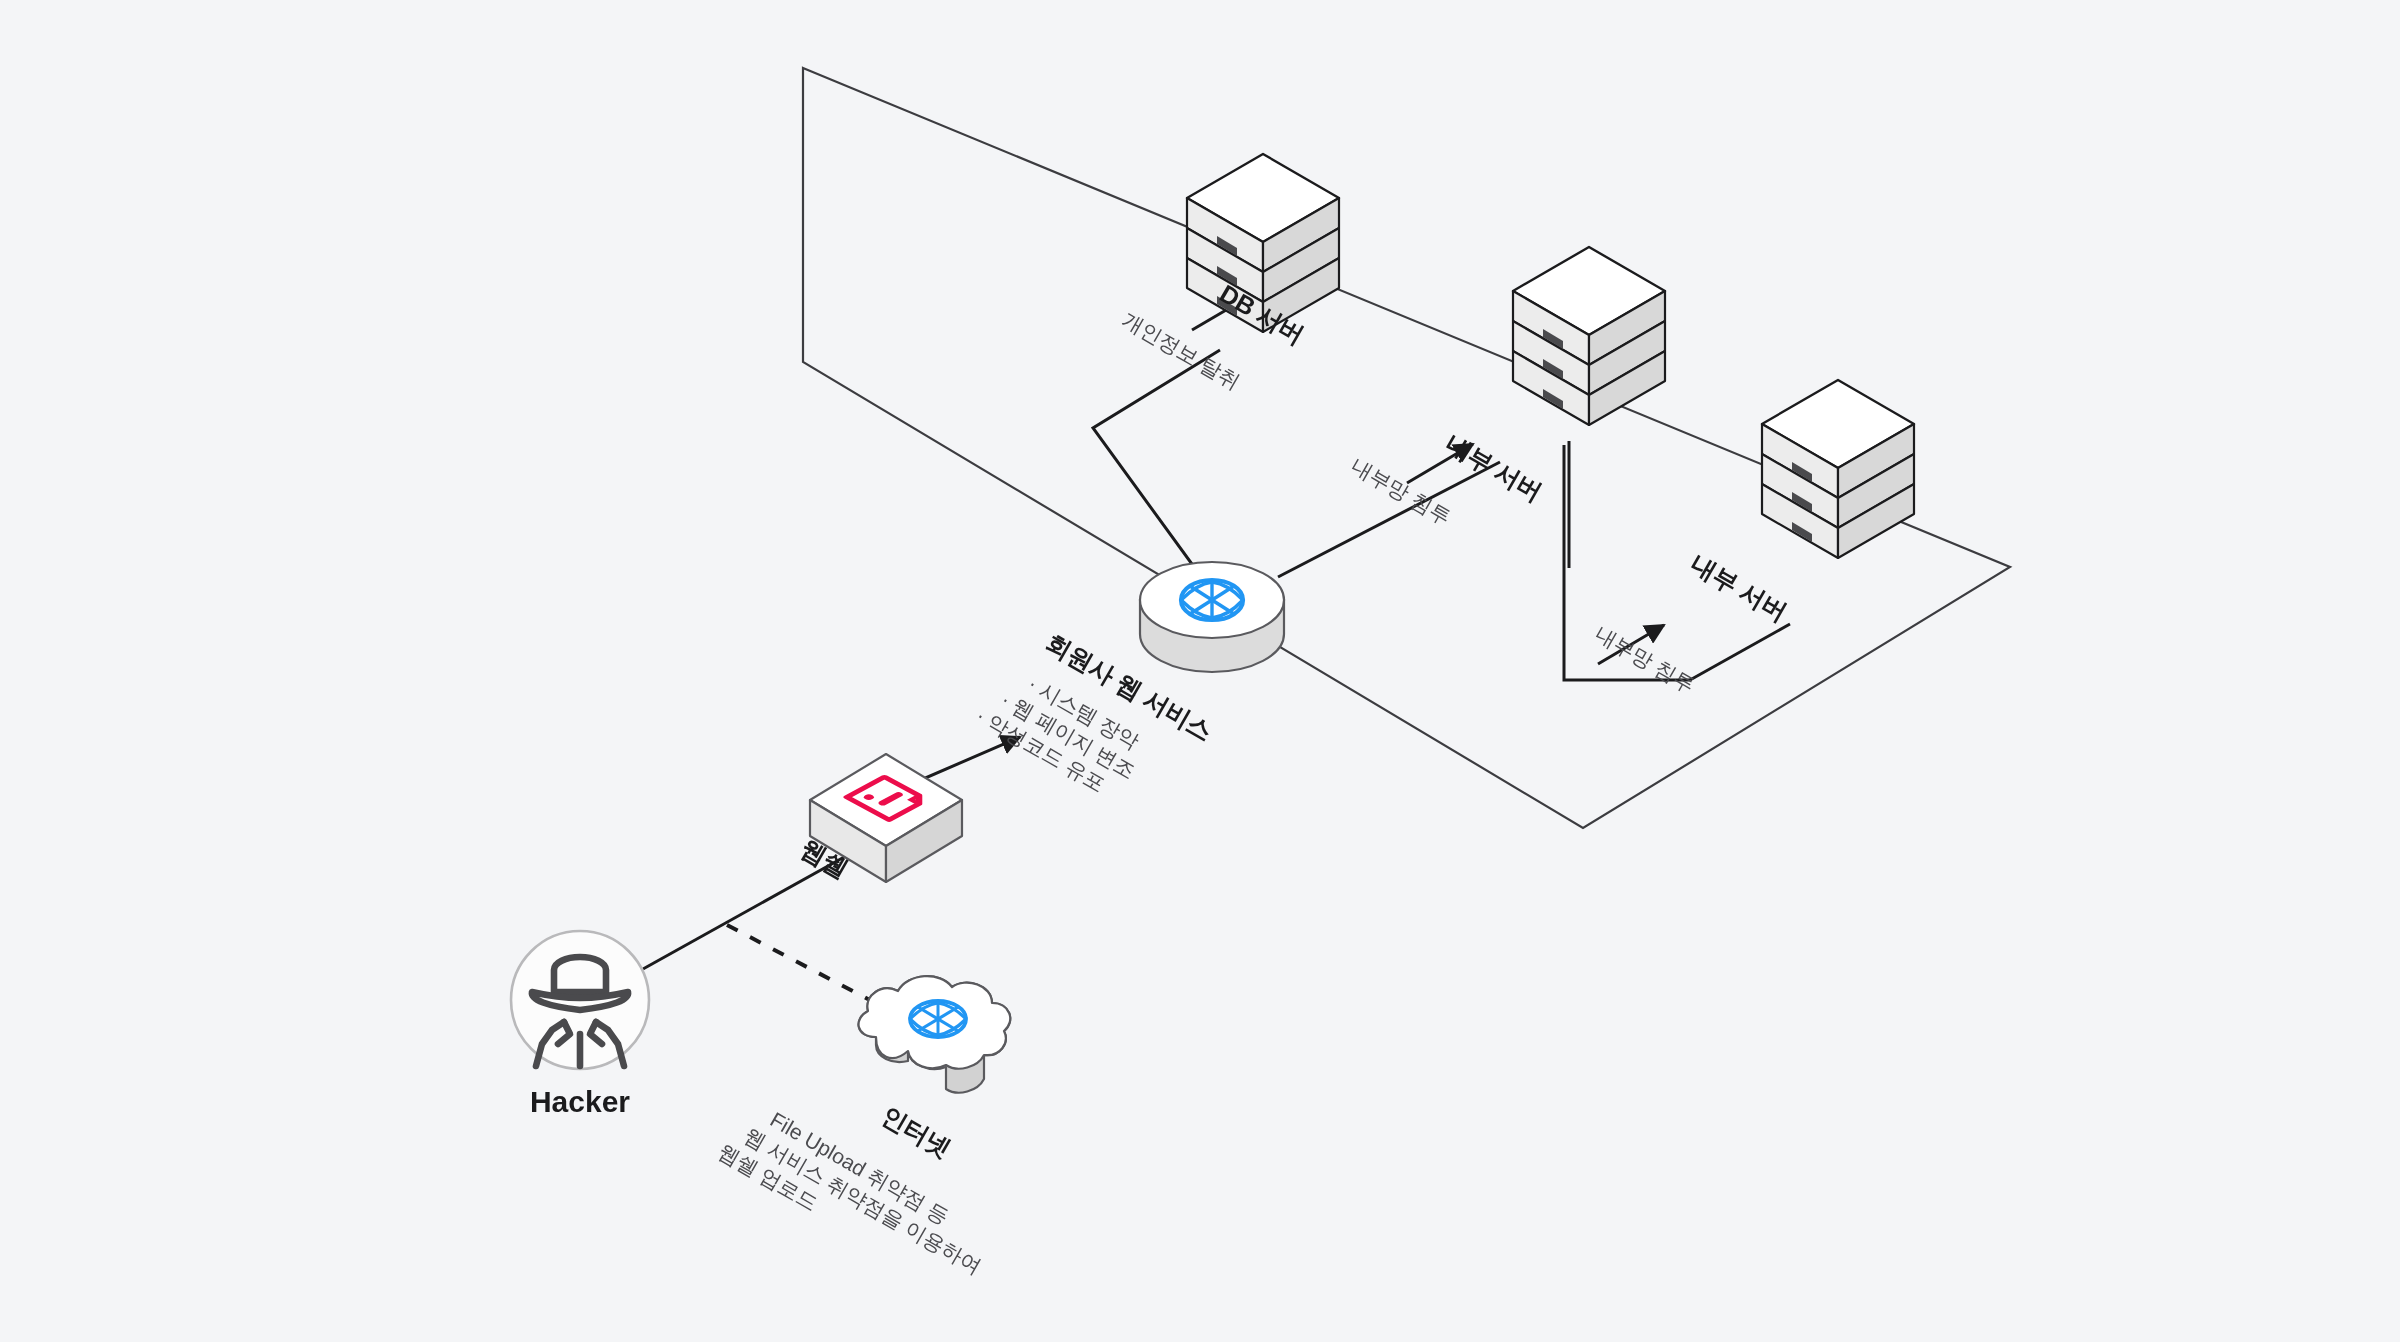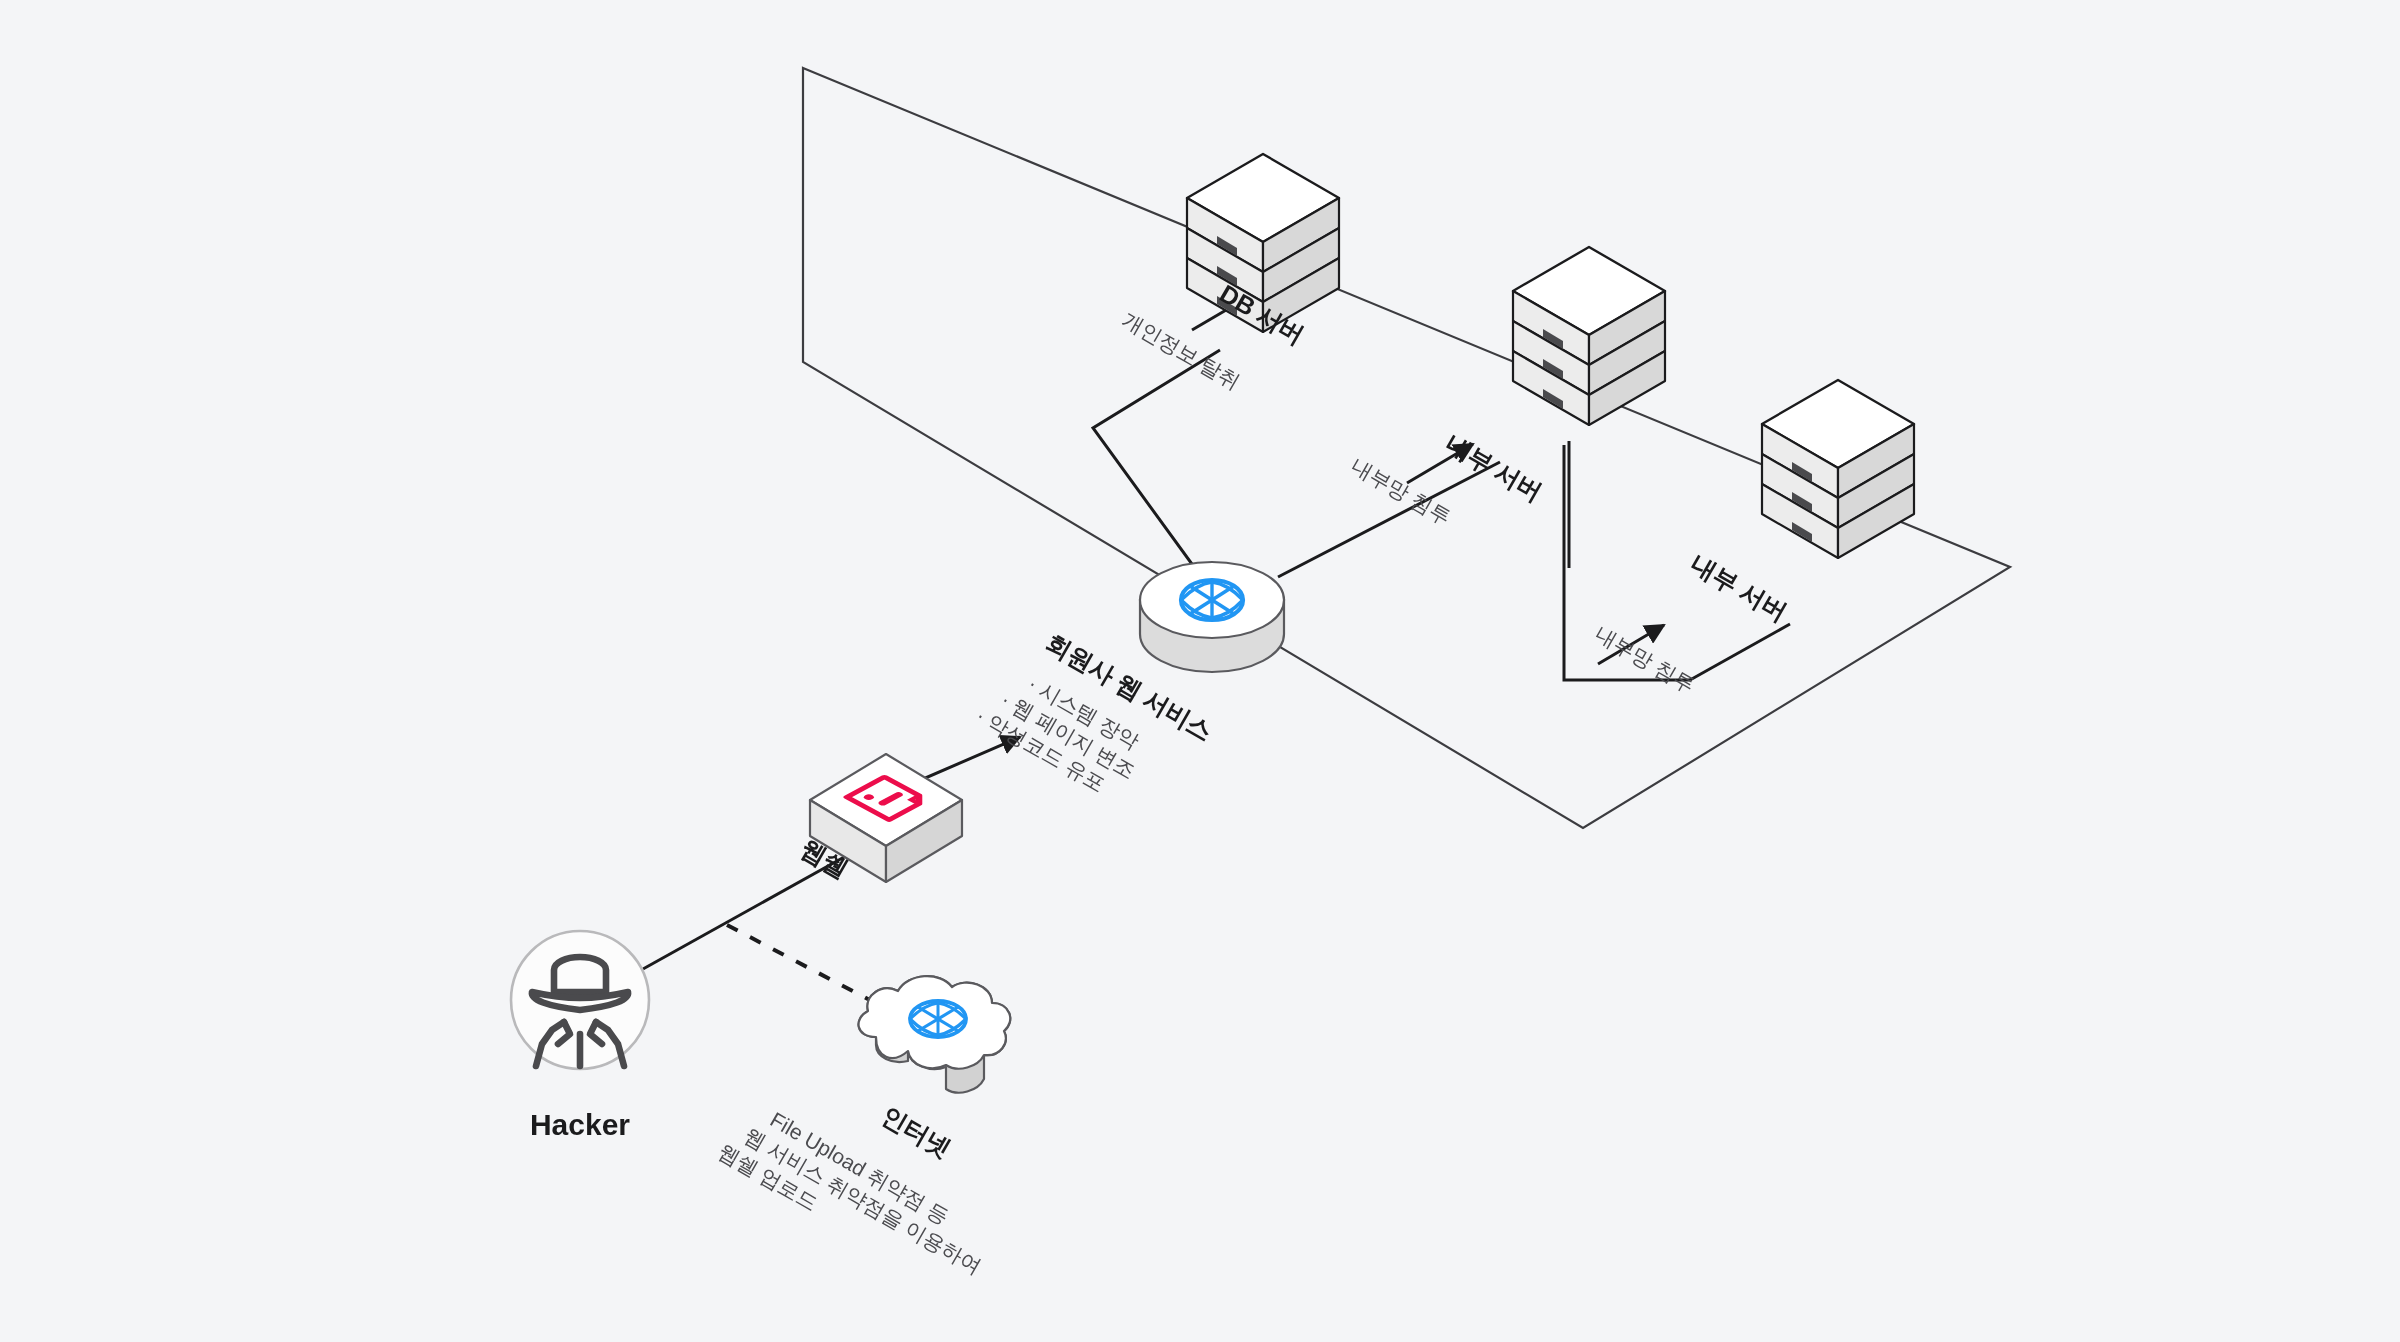--- a/index.html
+++ b/index.html
@@ -49,21 +49,20 @@
     color: #4b4b4f;
   }
   .flat-label {
     position: absolute;
     white-space: nowrap;
     font-size: 30px;
     font-weight: bold;
     color: #1b1b1d;
     text-align: center;
     pointer-events: none;
-    margin-top: 23px;
   }
 </style>
 </head>
 <body>
 
 <div id="stage">
 
   <svg id="diagram-svg" viewBox="0 0 2400 1342">
     <defs>
       <marker id="arrowHead" viewBox="0 0 10 10" refX="9" refY="5" markerWidth="7" markerHeight="7" orient="auto-start-reverse">

